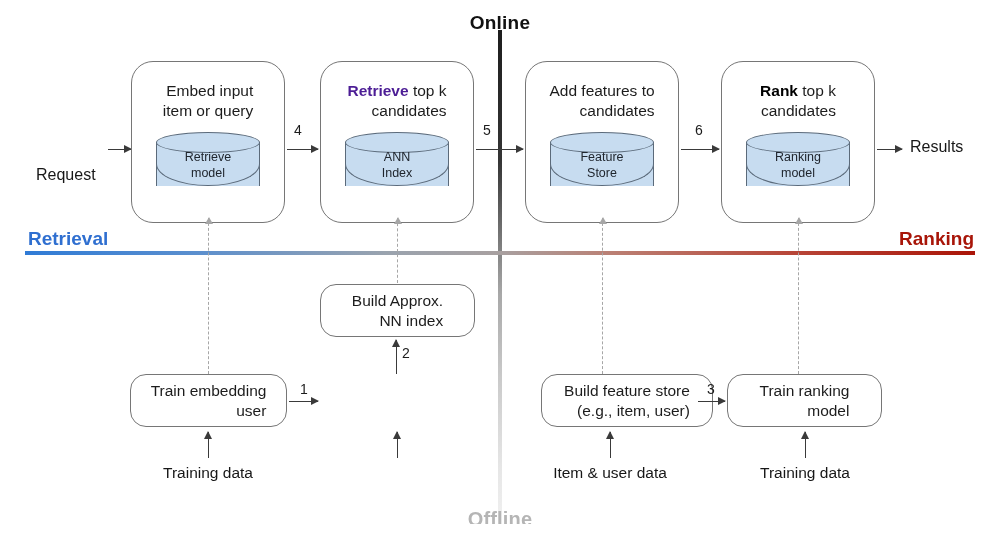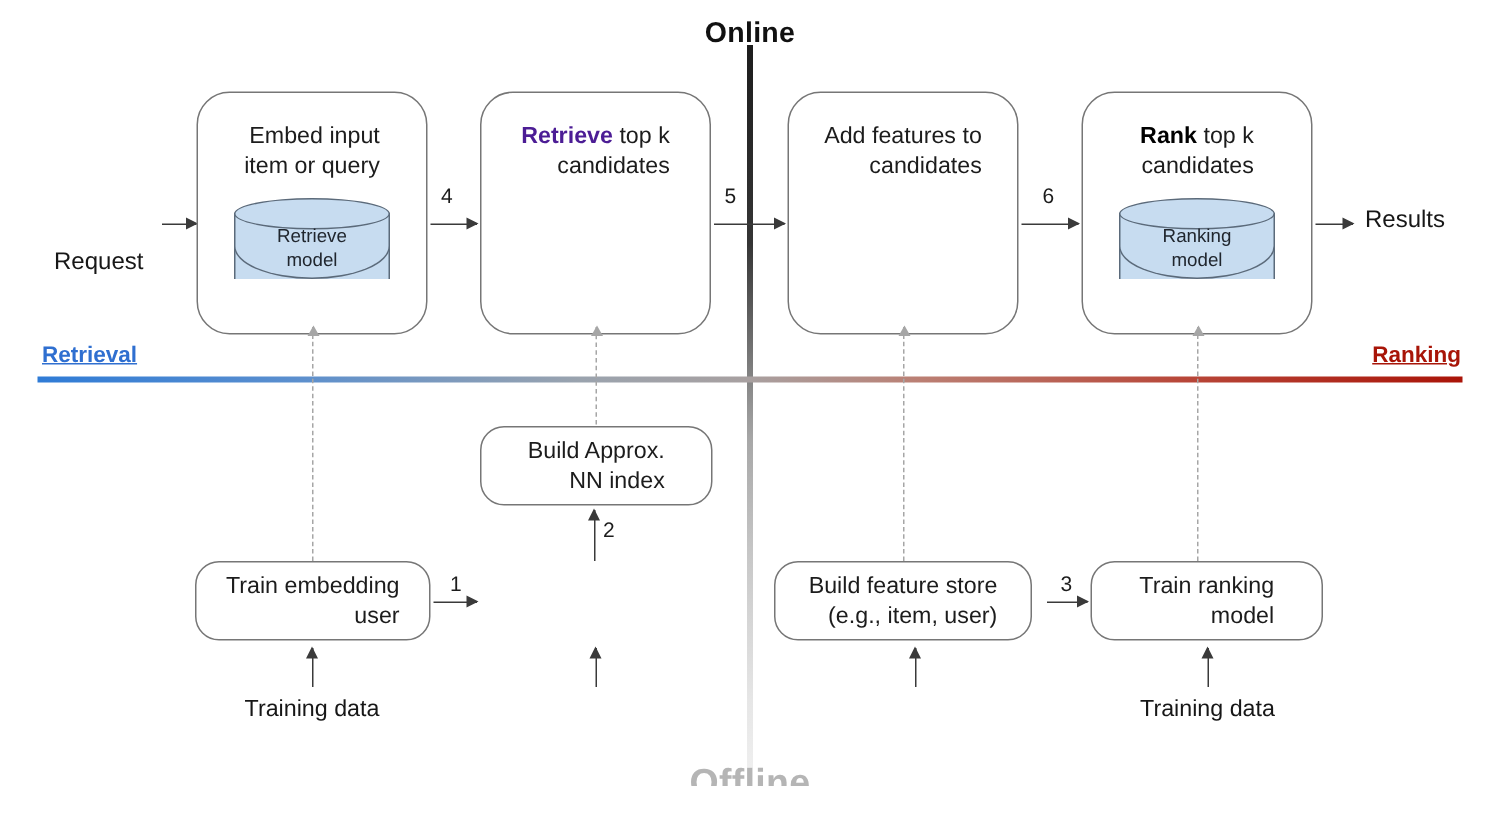--- a/index.html
+++ b/index.html
@@ -44,21 +44,21 @@
     font-size: 19px;
     font-weight: bold;
     color: #111111;
     letter-spacing: .2px;
   }
   .offline-label {
     position: absolute;
     left: 0; top: 508px;
     width: 1000px;
     text-align: center;
-    font-size: 25px;
+    font-size: 20px;
     font-weight: bold;
     color: #b5b5b5;
     letter-spacing: .2px;
   }
 
   
   .hline {
     position: absolute;
     left: 25px;
     top: 251px;
@@ -69,23 +69,22 @@
         #5b8fce 18%,
         #9aa3ae 38%,
         #a8a0a0 50%,
         #bb7f73 62%,
         #b8483a 80%,
         #aa1408 100%);
   }
   .side-label {
     position: absolute;
     top: 228px;
-    font-size: 15px;
+    font-size: 19px;
     font-weight: bold;
-    text-decoration: underline;
   }
   .side-label.left  { left: 28px;  color: #2f6fd0; }
   .side-label.right { right: 26px; color: #a81508; }
 
   
   .box {
     position: absolute;
     box-sizing: border-box;
     border: 1.4px solid #767676;
     border-radius: 16px;
@@ -250,28 +249,42 @@
 model</div>
     </div>
   </div>
 
   <div class="step-num" style="left:294px; top:122px;">4</div>
   <div class="harrow" style="left:287px; top:149px; width:31px;"></div>
 
   <div class="box online-box" style="left:320px; top:61px; width:154px; height:162px;">
     <div class="box-title"><span class="kw-blue">Retrieve</span><span> top k
 candidates</span></div>
+    <div class="cyl">
+      <div class="body"></div>
+        <div class="bottom"></div>
+        <div class="top"></div>
+      <div class="cyl-label">ANN
+Index</div>
+    </div>
   </div>
 
   <div class="step-num" style="left:483px; top:122px;">5</div>
   <div class="harrow" style="left:476px; top:149px; width:47px;"></div>
 
   <div class="box online-box" style="left:525px; top:61px; width:154px; height:162px;">
     <div class="box-title">Add features to
 candidates</div>
+    <div class="cyl">
+      <div class="body"></div>
+        <div class="bottom"></div>
+        <div class="top"></div>
+      <div class="cyl-label">Feature
+Store</div>
+    </div>
   </div>
 
   <div class="step-num" style="left:695px; top:122px;">6</div>
   <div class="harrow" style="left:681px; top:149px; width:38px;"></div>
 
   <div class="box online-box" style="left:721px; top:61px; width:154px; height:162px;">
     <div class="box-title"><span class="kw-red">Rank</span><span> top k
 candidates</span></div>
     <div class="cyl">
       <div class="body"></div>
@@ -299,36 +312,37 @@
 
   <div class="box offline-box" style="left:130px; top:374px; width:157px; height:53px;">
     <div class="box-title">Train embedding
 user</div>
   </div>
 
   <div class="step-num" style="left:300px; top:381px;">1</div>
   <div class="harrow" style="left:289px; top:401px; width:29px;"></div>
 
 
-  <div class="box offline-box" style="left:516px; top:374px; width:172px; height:53px;">
+  <div class="box offline-box" style="left:541px; top:374px; width:172px; height:53px;">
     <div class="box-title">Build feature store
 (e.g., item, user)</div>
   </div>
 
   <div class="step-num" style="left:707px; top:381px;">3</div>
   <div class="harrow" style="left:698px; top:401px; width:27px;"></div>
 
   <div class="box offline-box" style="left:727px; top:374px; width:155px; height:53px;">
     <div class="box-title">Train ranking
 model</div>
   </div>
 
   <div class="varrow" style="left:208px; top:432px; height:26px;"></div>
   <div class="src-label" style="left:133px; top:464px; width:150px;">Training data</div>
 
   <div class="varrow" style="left:397px; top:432px; height:26px;"></div>
 
   <div class="varrow" style="left:610px; top:432px; height:26px;"></div>
+  <div class="src-label" style="left:535px; top:464px; width:150px;">Item &amp; user data</div>
 
   <div class="varrow" style="left:805px; top:432px; height:26px;"></div>
   <div class="src-label" style="left:730px; top:464px; width:150px;">Training data</div>
 
 </div>
 
 </body></html>

